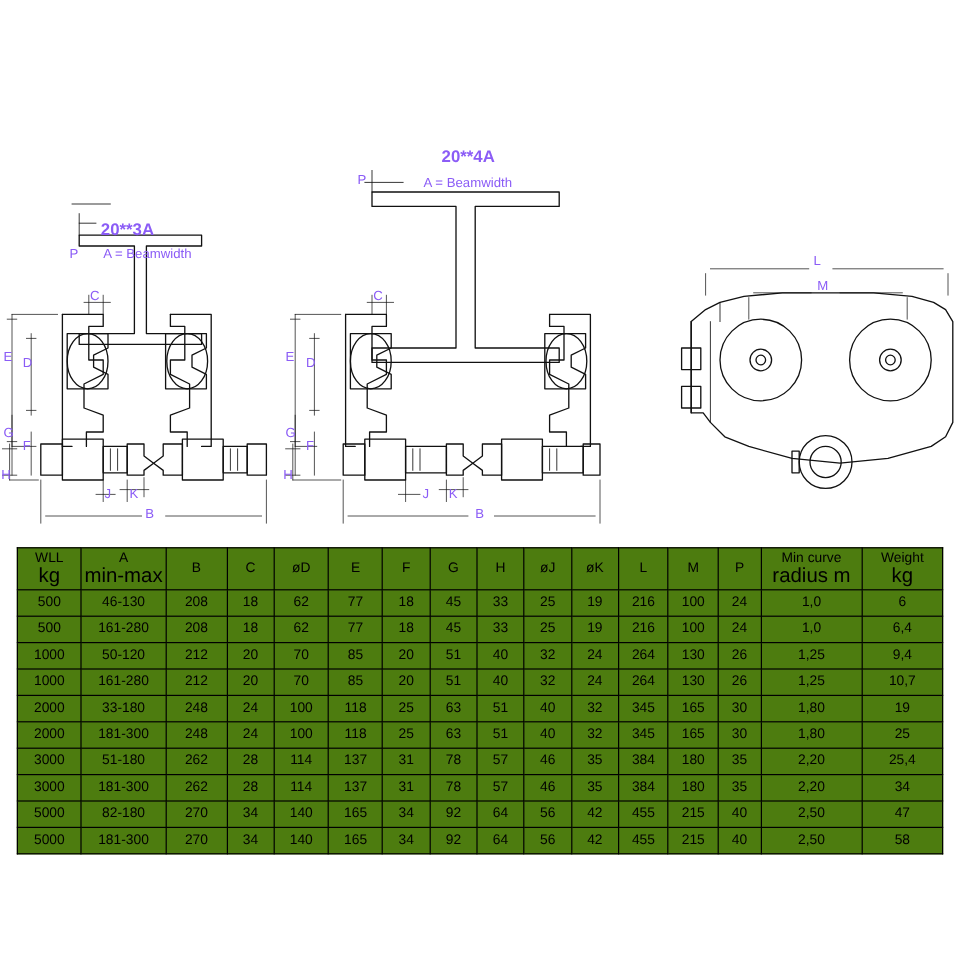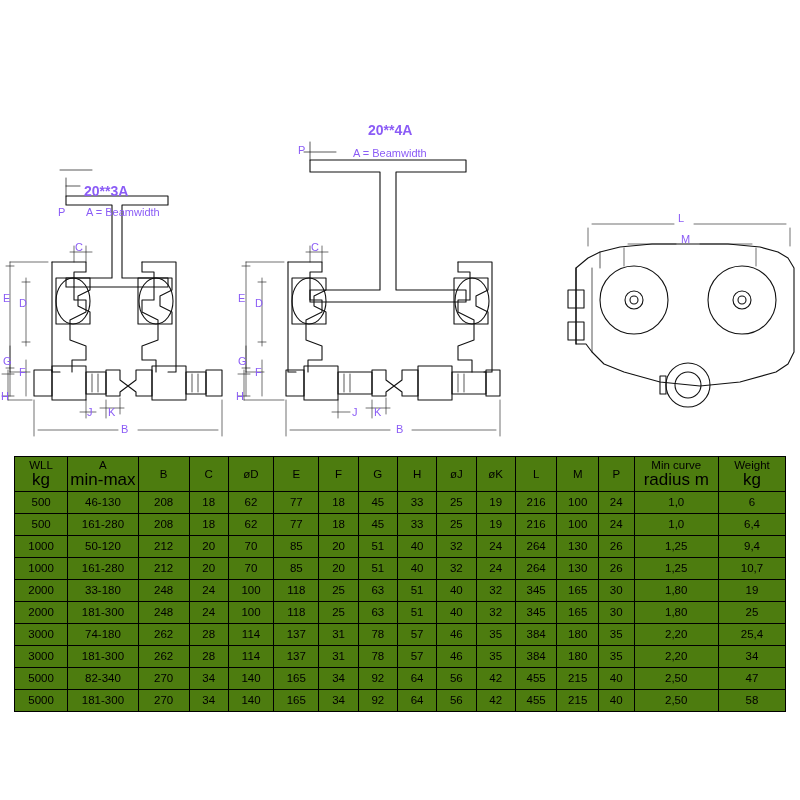--- a/index.html
+++ b/index.html
@@ -428,21 +428,21 @@
           <td class="col-j">40</td>
           <td class="col-k">32</td>
           <td class="col-l">345</td>
           <td class="col-m">165</td>
           <td class="col-p">30</td>
           <td class="col-mcr">1,80</td>
           <td class="col-w">25</td>
         </tr>
         <tr>
           <td class="col-wll">3000</td>
-          <td class="col-a">74-180</td>
+          <td class="col-a">51-180</td>
           <td class="col-b">262</td>
           <td class="col-c">28</td>
           <td class="col-d">114</td>
           <td class="col-e">137</td>
           <td class="col-f">31</td>
           <td class="col-g">78</td>
           <td class="col-h">57</td>
           <td class="col-j">46</td>
           <td class="col-k">35</td>
           <td class="col-l">384</td>
@@ -464,21 +464,21 @@
           <td class="col-j">46</td>
           <td class="col-k">35</td>
           <td class="col-l">384</td>
           <td class="col-m">180</td>
           <td class="col-p">35</td>
           <td class="col-mcr">2,20</td>
           <td class="col-w">34</td>
         </tr>
         <tr>
           <td class="col-wll">5000</td>
-          <td class="col-a">82-340</td>
+          <td class="col-a">82-180</td>
           <td class="col-b">270</td>
           <td class="col-c">34</td>
           <td class="col-d">140</td>
           <td class="col-e">165</td>
           <td class="col-f">34</td>
           <td class="col-g">92</td>
           <td class="col-h">64</td>
           <td class="col-j">56</td>
           <td class="col-k">42</td>
           <td class="col-l">455</td>

